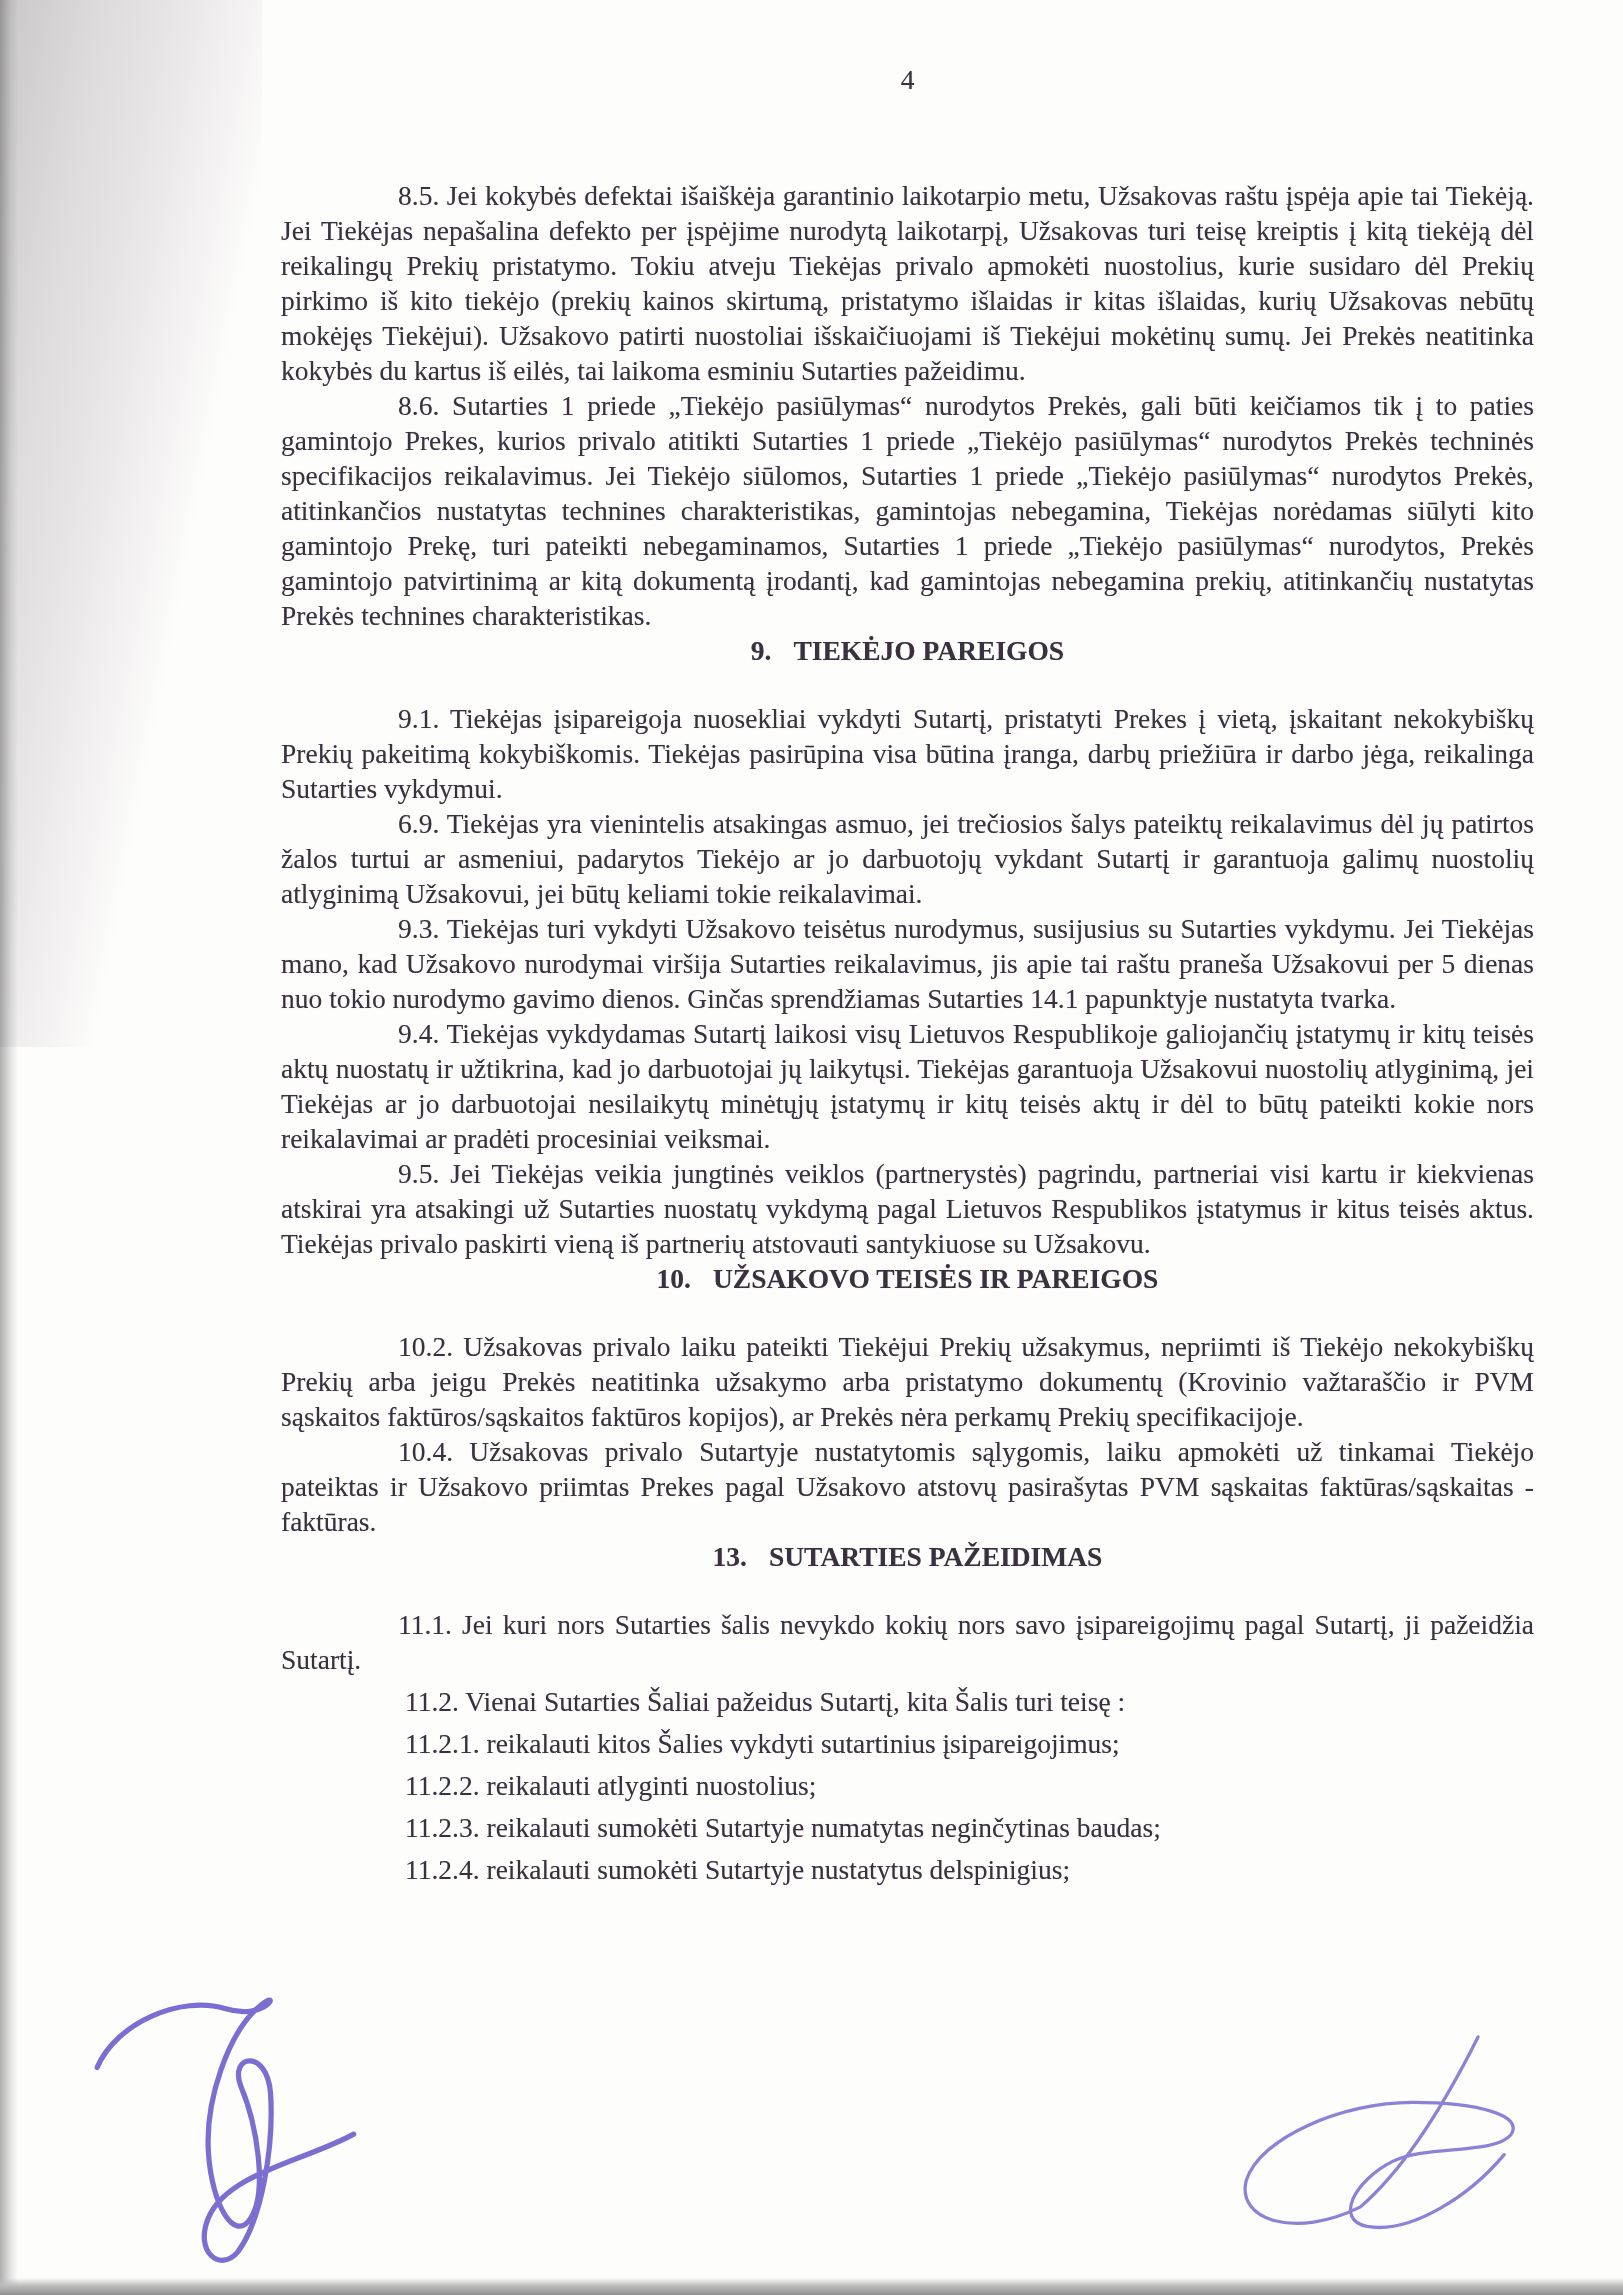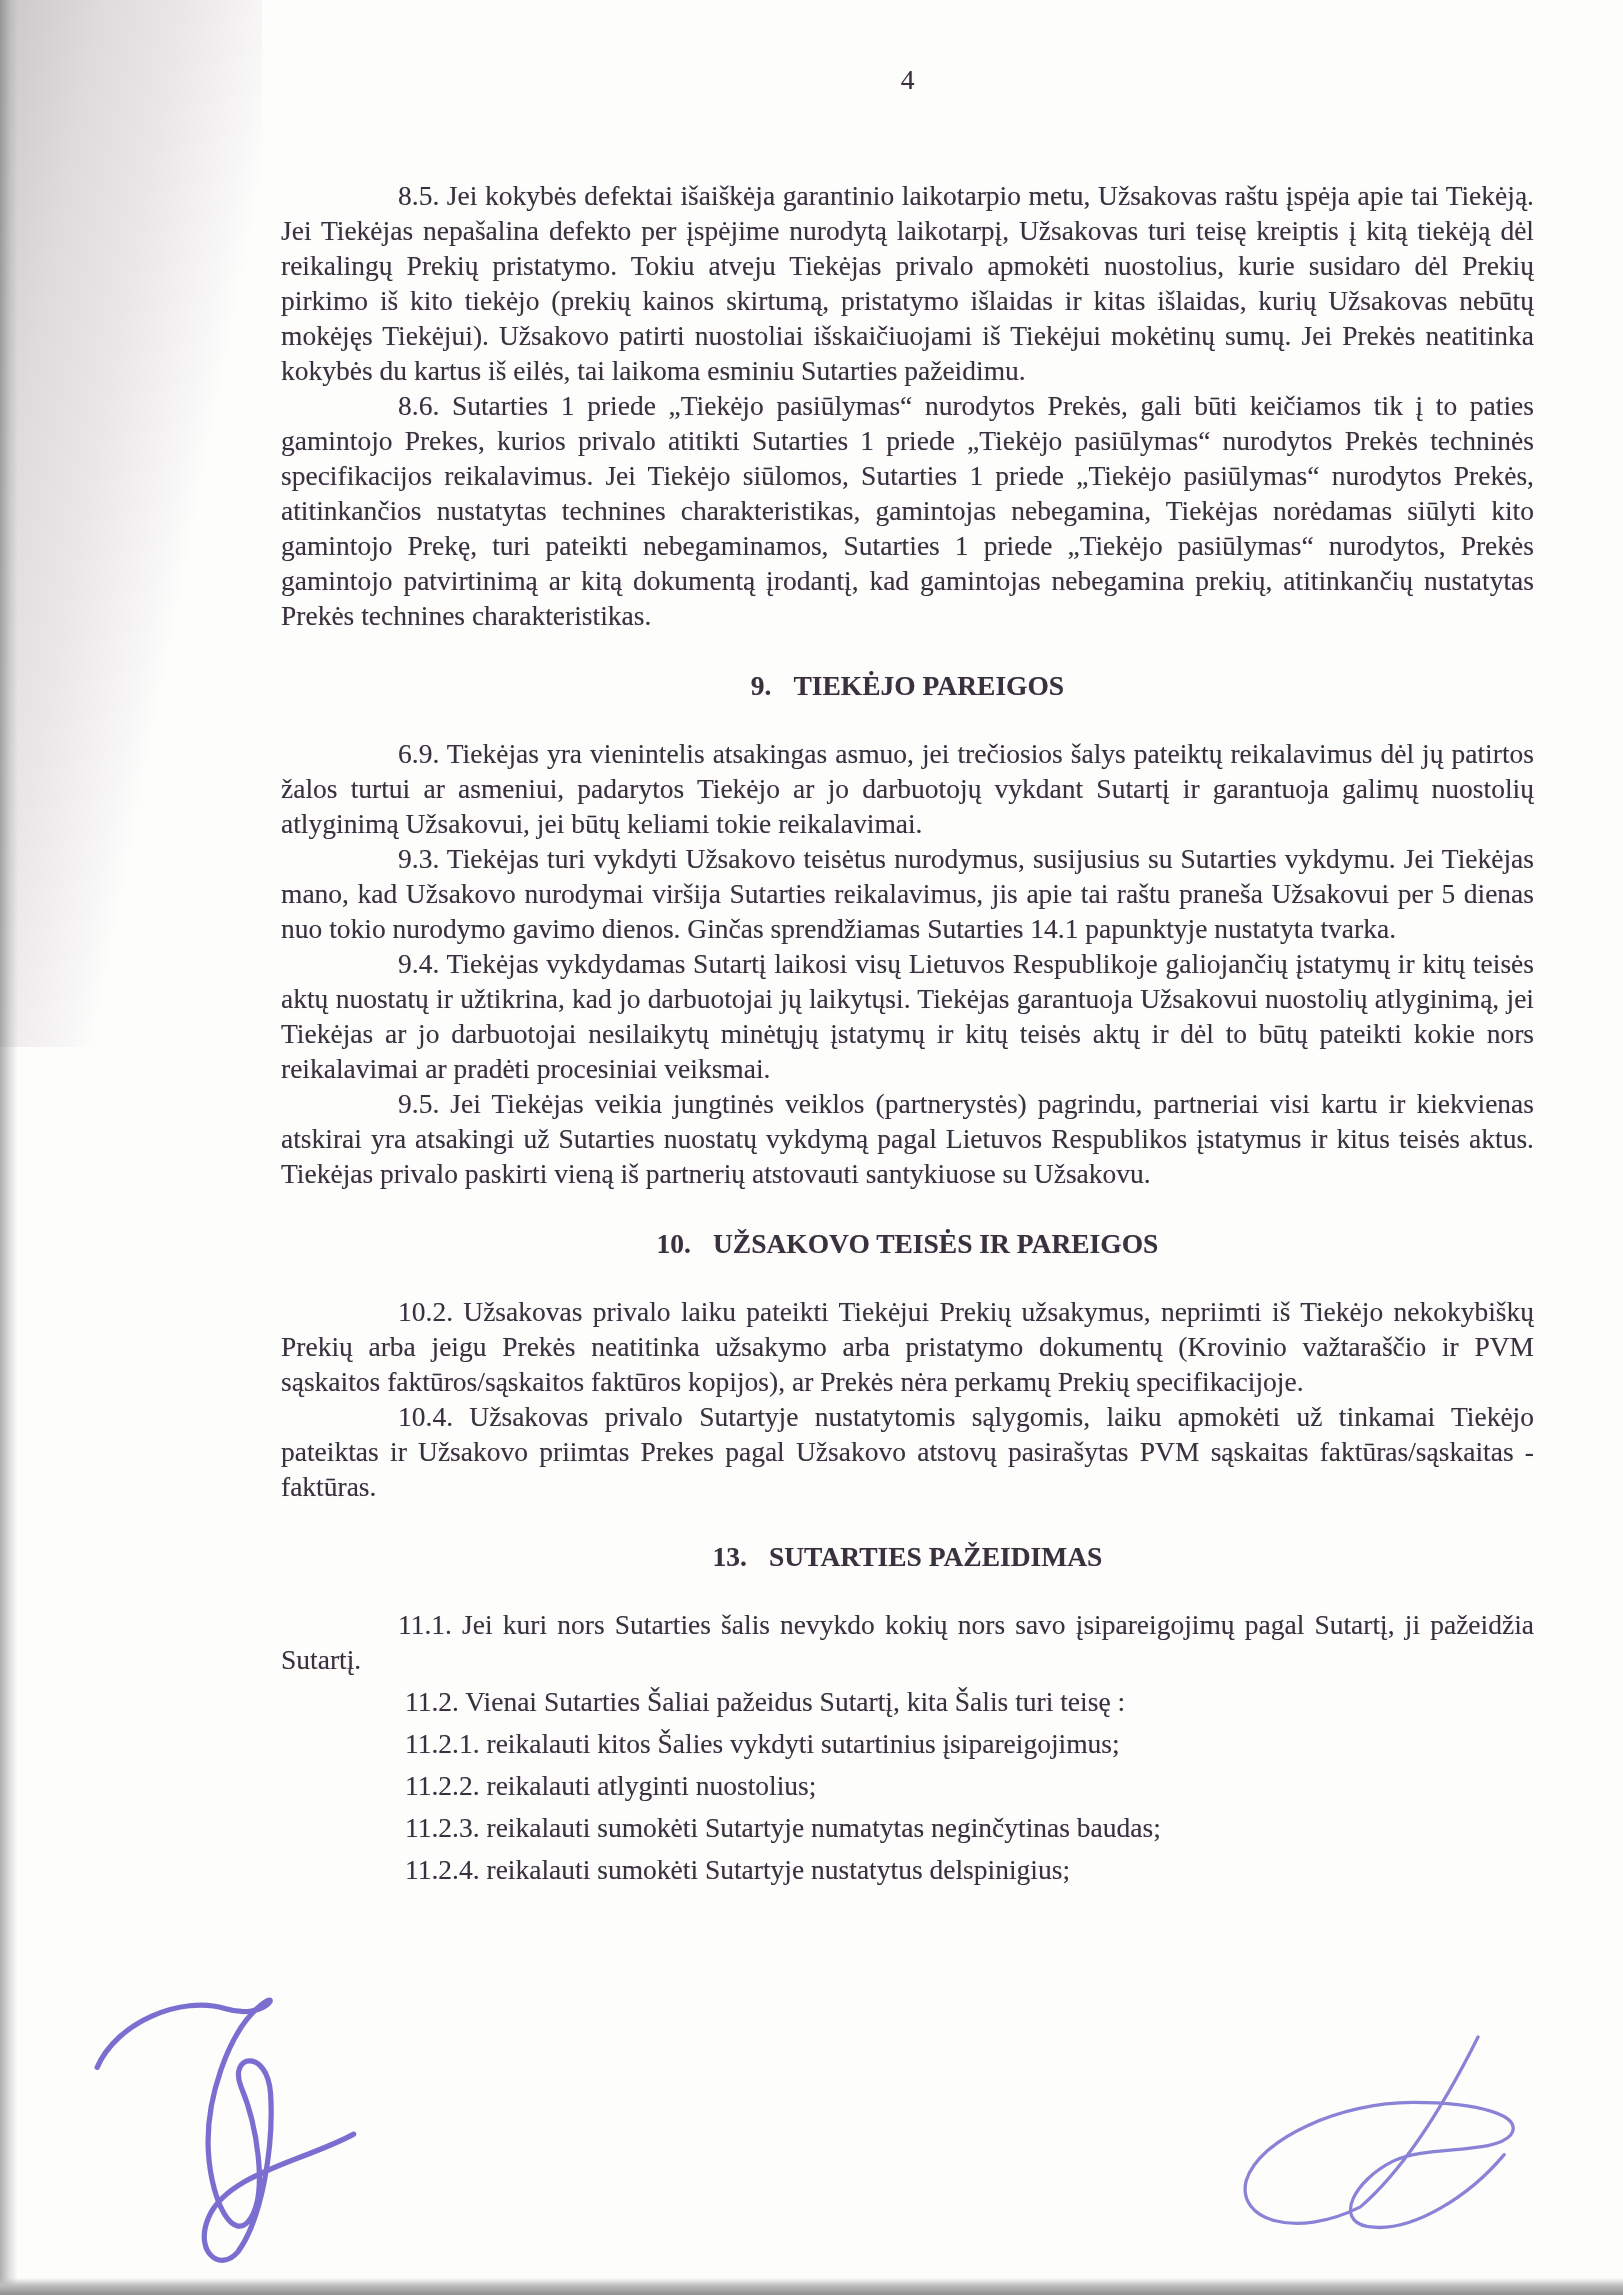--- a/index.html
+++ b/index.html
@@ -39,21 +39,21 @@
   .page-num{text-align:center;}
   .para{
     text-align:justify;
     text-indent:117px;
     margin:0;
   }
   .first-para{margin-top:81px;}
   .heading{
     text-align:center;
     font-weight:bold;
-    margin-top:35px;margin-bottom:33px;
+    margin-bottom:33px;
   }
   .sec-num{margin-right:22px;}
   .list-line{
     text-indent:117px;margin:7px;text-align:left;
   }
   
   .sig{position:absolute;z-index:2;}
   .sig-left{left:71px;top:1969px;}
   .sig-right{left:1197px;top:2024px;}
 </style>
@@ -67,20 +67,21 @@
   <div class="bottom-edge"></div>
 
   <div class="content">
     <div class="page-num">4</div>
 
     <p class="para first-para">8.5. Jei kokybės defektai išaiškėja garantinio laikotarpio metu, Užsakovas raštu įspėja apie tai Tiekėją. Jei Tiekėjas nepašalina defekto per įspėjime nurodytą laikotarpį, Užsakovas turi teisę kreiptis į kitą tiekėją dėl reikalingų Prekių pristatymo. Tokiu atveju Tiekėjas privalo apmokėti nuostolius, kurie susidaro dėl Prekių pirkimo iš kito tiekėjo (prekių kainos skirtumą, pristatymo išlaidas ir kitas išlaidas, kurių Užsakovas nebūtų mokėjęs Tiekėjui). Užsakovo patirti nuostoliai išskaičiuojami iš Tiekėjui mokėtinų sumų. Jei Prekės neatitinka kokybės du kartus iš eilės, tai laikoma esminiu Sutarties pažeidimu.</p>
     <p class="para">8.6. Sutarties 1 priede „Tiekėjo pasiūlymas“ nurodytos Prekės, gali būti keičiamos tik į to paties gamintojo Prekes, kurios privalo atitikti Sutarties 1 priede „Tiekėjo pasiūlymas“ nurodytos Prekės techninės specifikacijos reikalavimus. Jei Tiekėjo siūlomos, Sutarties 1 priede „Tiekėjo pasiūlymas“ nurodytos Prekės, atitinkančios nustatytas technines charakteristikas, gamintojas nebegamina, Tiekėjas norėdamas siūlyti kito gamintojo Prekę, turi pateikti nebegaminamos, Sutarties 1 priede „Tiekėjo pasiūlymas“ nurodytos, Prekės gamintojo patvirtinimą ar kitą dokumentą įrodantį, kad gamintojas nebegamina prekių, atitinkančių nustatytas Prekės technines charakteristikas.</p>
 
     <div class="heading"><span class="sec-num">9.</span><span>TIEKĖJO PAREIGOS</span></div>
 
+    <p class="para">9.1. Tiekėjas įsipareigoja nuosekliai vykdyti Sutartį, pristatyti Prekes į vietą, įskaitant nekokybiškų Prekių pakeitimą kokybiškomis. Tiekėjas pasirūpina visa būtina įranga, darbų priežiūra ir darbo jėga, reikalinga Sutarties vykdymui.</p>
     <p class="para">6.9. Tiekėjas yra vienintelis atsakingas asmuo, jei trečiosios šalys pateiktų reikalavimus dėl jų patirtos žalos turtui ar asmeniui, padarytos Tiekėjo ar jo darbuotojų vykdant Sutartį ir garantuoja galimų nuostolių atlyginimą Užsakovui, jei būtų keliami tokie reikalavimai.</p>
     <p class="para">9.3. Tiekėjas turi vykdyti Užsakovo teisėtus nurodymus, susijusius su Sutarties vykdymu. Jei Tiekėjas mano, kad Užsakovo nurodymai viršija Sutarties reikalavimus, jis apie tai raštu praneša Užsakovui per 5 dienas nuo tokio nurodymo gavimo dienos. Ginčas sprendžiamas Sutarties 14.1 papunktyje nustatyta tvarka.</p>
     <p class="para">9.4. Tiekėjas vykdydamas Sutartį laikosi visų Lietuvos Respublikoje galiojančių įstatymų ir kitų teisės aktų nuostatų ir užtikrina, kad jo darbuotojai jų laikytųsi. Tiekėjas garantuoja Užsakovui nuostolių atlyginimą, jei Tiekėjas ar jo darbuotojai nesilaikytų minėtųjų įstatymų ir kitų teisės aktų ir dėl to būtų pateikti kokie nors reikalavimai ar pradėti procesiniai veiksmai.</p>
     <p class="para">9.5. Jei Tiekėjas veikia jungtinės veiklos (partnerystės) pagrindu, partneriai visi kartu ir kiekvienas atskirai yra atsakingi už Sutarties nuostatų vykdymą pagal Lietuvos Respublikos įstatymus ir kitus teisės aktus. Tiekėjas privalo paskirti vieną iš partnerių atstovauti santykiuose su Užsakovu.</p>
 
     <div class="heading"><span class="sec-num">10.</span><span>UŽSAKOVO TEISĖS IR PAREIGOS</span></div>
 
     <p class="para">10.2. Užsakovas privalo laiku pateikti Tiekėjui Prekių užsakymus, nepriimti iš Tiekėjo nekokybiškų Prekių arba jeigu Prekės neatitinka užsakymo arba pristatymo dokumentų (Krovinio važtaraščio ir PVM sąskaitos faktūros/sąskaitos faktūros kopijos), ar Prekės nėra perkamų Prekių specifikacijoje.</p>
     <p class="para">10.4. Užsakovas privalo Sutartyje nustatytomis sąlygomis, laiku apmokėti už tinkamai Tiekėjo pateiktas ir Užsakovo priimtas Prekes pagal Užsakovo atstovų pasirašytas PVM sąskaitas faktūras/sąskaitas - faktūras.</p>
 

